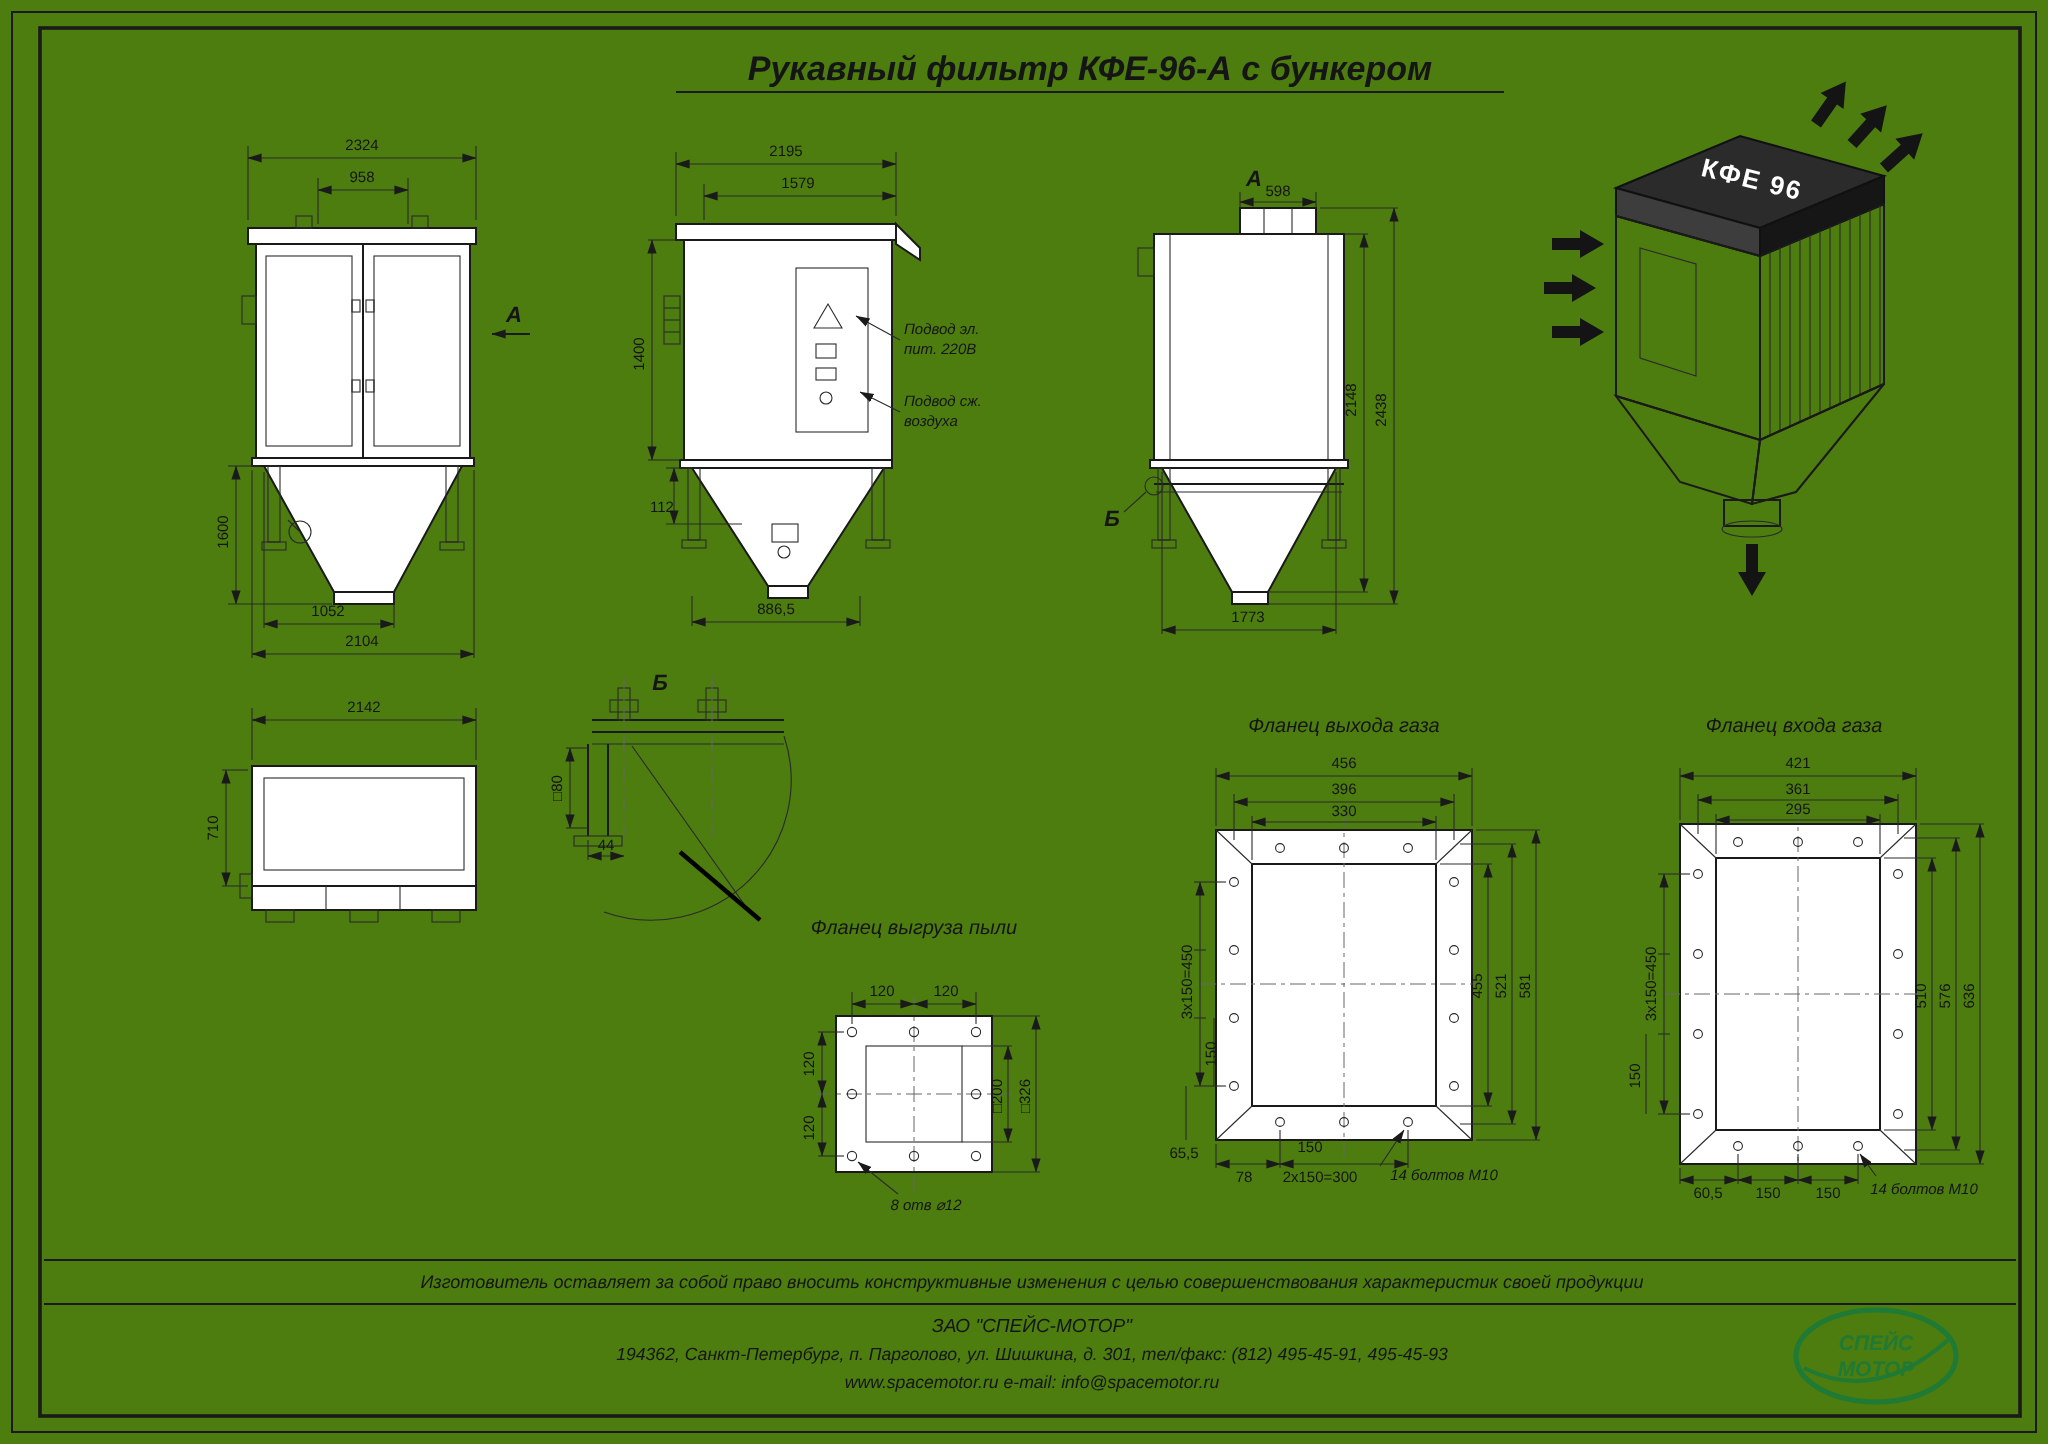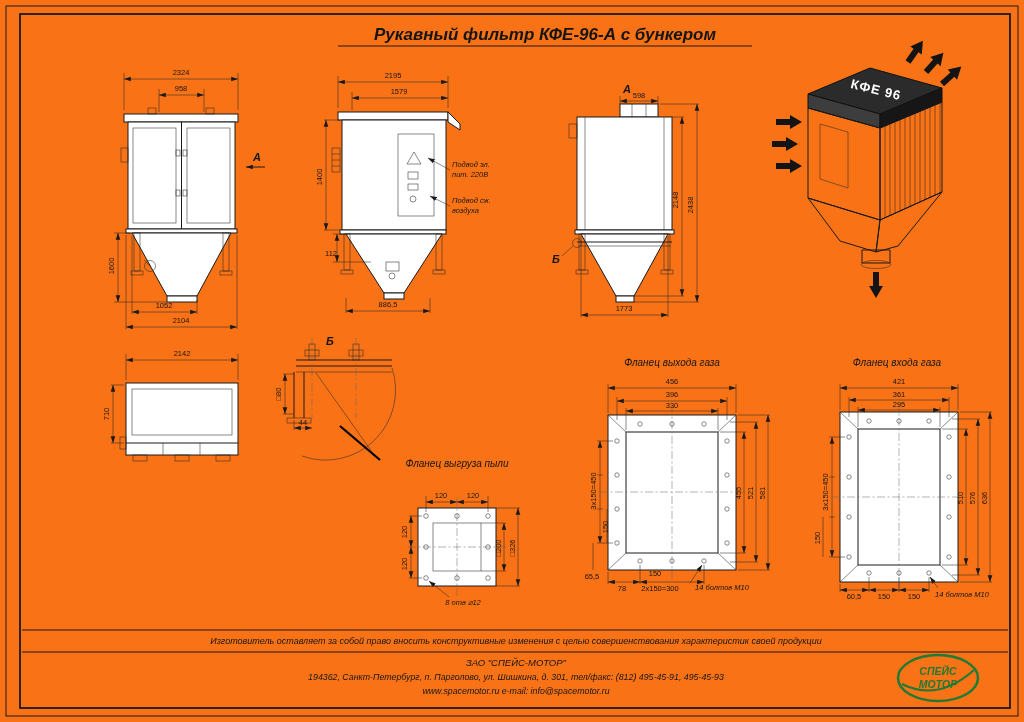--- a/index.html
+++ b/index.html
@@ -1,16 +1,16 @@
 <!DOCTYPE html>
 <html><head>
 <meta charset="utf-8">
 <style>
   html,body{margin:0;padding:0;background:#ffffff;}
-  .sheet{position:relative;width:1024px;height:722px;background:#f97316;overflow:hidden;}
+  .sheet{position:relative;width:1024px;height:722px;background:#4d7c0f;overflow:hidden;}
   svg{display:block;}
   text{font-family:"Liberation Sans",sans-serif;fill:#151515;}
   .title-t{font-size:17px;font-weight:bold;font-style:italic;text-anchor:middle;}
   .dt{font-size:7.5px;text-anchor:middle;}
   .note{font-size:7.5px;font-style:italic;}
   .noteM{font-size:7.5px;font-style:italic;text-anchor:middle;}
   .head{font-size:10px;font-style:italic;text-anchor:middle;}
   .lbl{font-size:11px;font-weight:bold;font-style:italic;text-anchor:middle;}
   .ftr{font-size:9px;font-style:italic;text-anchor:middle;}
   .cmp{font-size:9.5px;font-style:italic;text-anchor:middle;}

